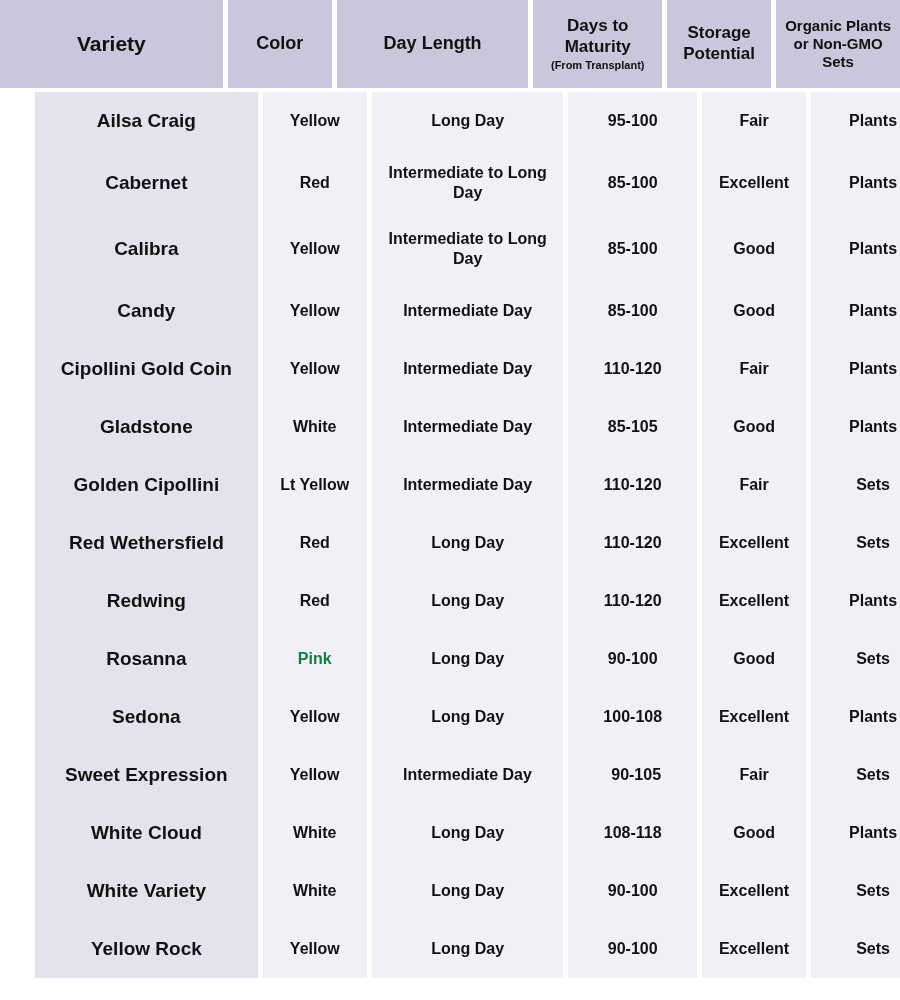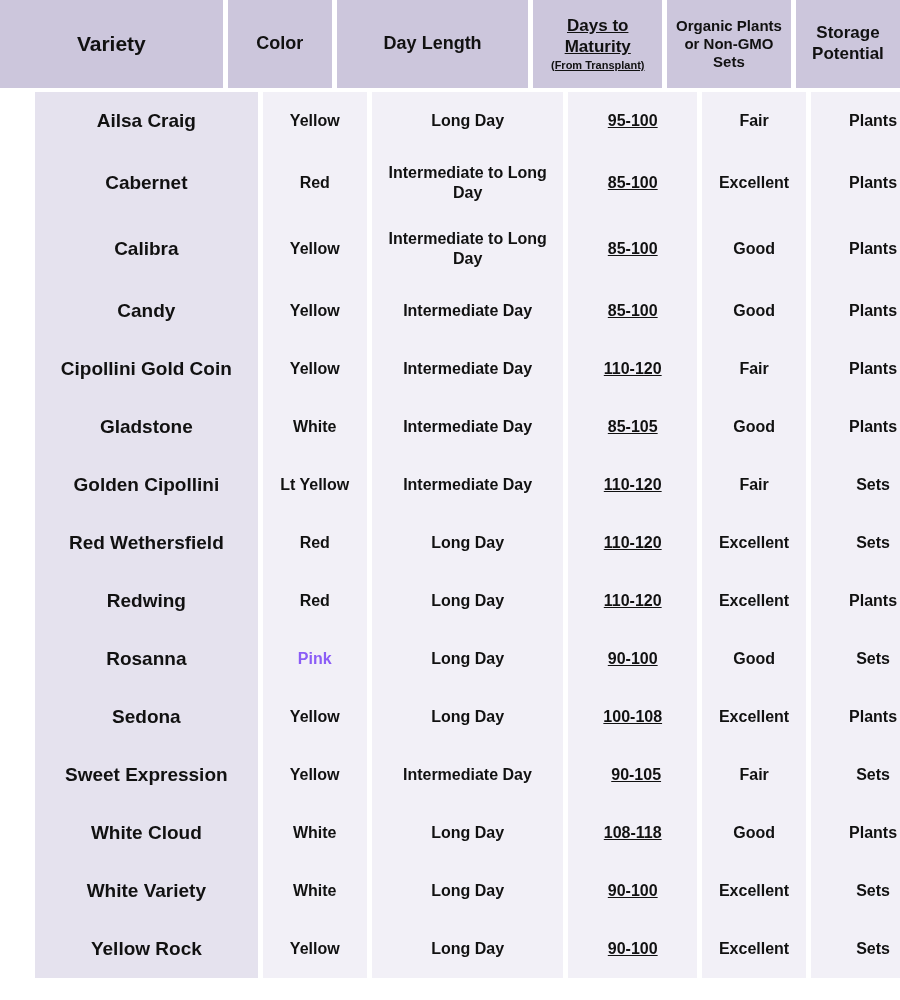--- a/index.html
+++ b/index.html
@@ -22,21 +22,21 @@
   .trow {
     display: flex;
     gap: 5px;
     width: 900px;
   }
 
   
   .c0 { width: 236px; }
   .c1 { width: 110px; }
   .c2 { width: 203px; }
-  .c3 { width: 136px; text-decoration: underline; }
+  .c3 { width: 136px; }
   .c4 { width: 110px; }
   .c5 { width: 131px; }
 
   .cell {
     display: flex;
     align-items: center;
     justify-content: center;
     text-align: center;
     color: #111111;
     font-weight: bold;
@@ -95,26 +95,26 @@
     <div class="cell c1" style="background: rgb(204, 198, 220); color: rgb(17, 17, 17);">
       <span>Color</span>
     </div>
     <div class="cell c2" style="background: rgb(204, 198, 220); color: rgb(17, 17, 17);">
       <span>Day Length</span>
     </div>
     <div class="cell c3" style="background: rgb(204, 198, 220); color: rgb(17, 17, 17);">
       <span>Days to Maturity</span>
       <span class="header-sub">(From Transplant)</span>
     </div>
+    <div class="cell c4" style="background: rgb(204, 198, 220); color: rgb(17, 17, 17);">
+      <span>Storage Potential</span>
+    </div>
     <div class="cell c5" style="background: rgb(204, 198, 220); color: rgb(17, 17, 17);">
       <span>Organic Plants or Non-GMO Sets</span>
     </div>
-    <div class="cell c4" style="background: rgb(204, 198, 220); color: rgb(17, 17, 17);">
-      <span>Storage Potential</span>
-    </div>
   </div>
 
   <div id="table-body">
       <div class="trow body-row">
         <div class="cell c0" style="background: rgb(229, 226, 238); color: rgb(17, 17, 17);">
           <span>Ailsa Craig</span>
         </div>
         <div class="cell c1" style="background: rgb(242, 240, 247); color: rgb(17, 17, 17);">
           <span>Yellow</span>
         </div>
@@ -288,21 +288,21 @@
           <span>Excellent</span>
         </div>
         <div class="cell c5" style="background: rgb(242, 240, 247); color: rgb(17, 17, 17);">
           <span>Plants</span>
         </div>
       </div>
       <div class="trow body-row">
         <div class="cell c0" style="background: rgb(229, 226, 238); color: rgb(17, 17, 17);">
           <span>Rosanna</span>
         </div>
-        <div class="cell c1" style="background: rgb(242, 240, 247); color: #8b5cf6;">
+        <div class="cell c1" style="background: rgb(242, 240, 247); color: #15803d;">
           <span>Pink</span>
         </div>
         <div class="cell c2" style="background: rgb(242, 240, 247); color: rgb(17, 17, 17);">
           <span>Long Day</span>
         </div>
         <div class="cell c3" style="background: rgb(242, 240, 247); color: rgb(17, 17, 17);">
           <span>90-100</span>
         </div>
         <div class="cell c4" style="background: rgb(242, 240, 247); color: rgb(17, 17, 17);">
           <span>Good</span>

